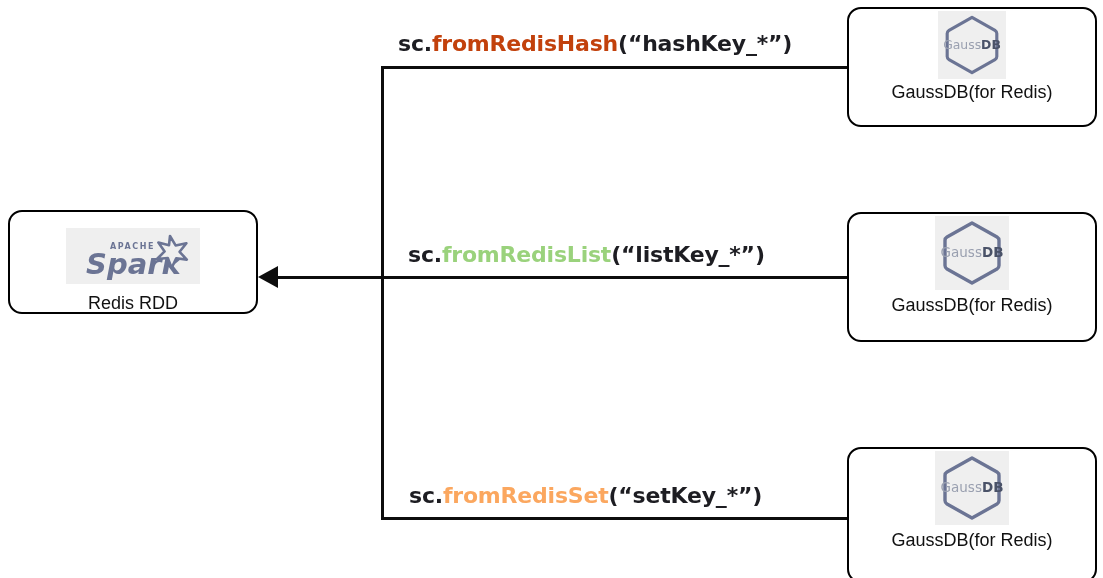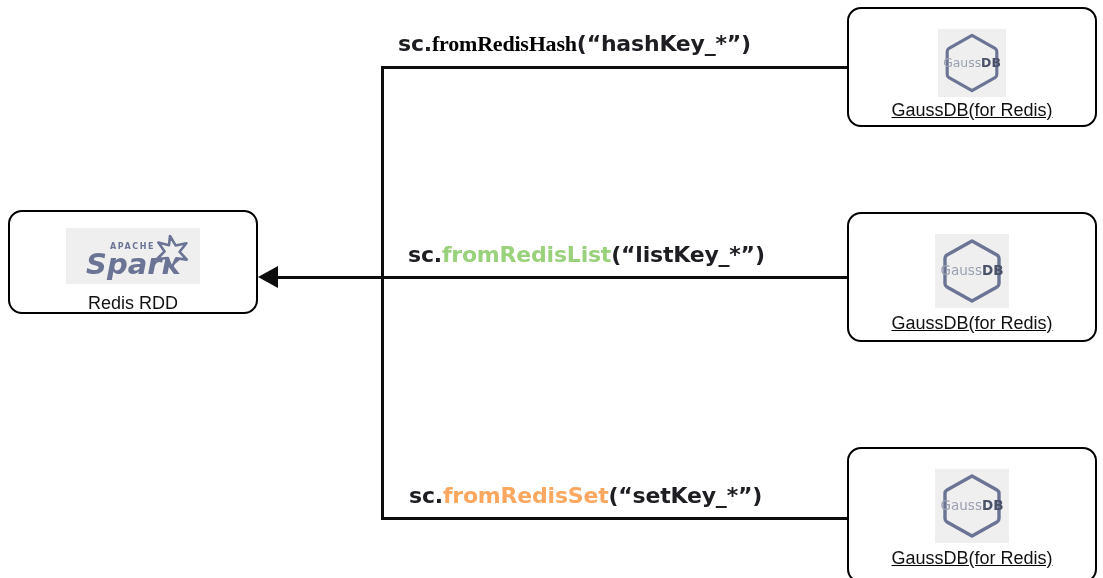--- a/index.html
+++ b/index.html
@@ -56,22 +56,21 @@
     width: 134px;
     height: 58px;
     background: #efefef;
     overflow: hidden;
   }
 
   
   .gauss-node {
     left: 847px;
     width: 250px;
-    padding-top: 20px;
-    text-decoration: underline;
+    padding-top: 2px;
   }
   #gauss-node-1 { top: 7px;   height: 120px; }
   #gauss-node-2 { top: 212px; height: 130px; }
   #gauss-node-3 { top: 447px; height: 136px; }
 
   #gauss-node-1 .node-caption { margin-top: 4px; }
   #gauss-node-2 .node-caption { margin-top: 6px; }
   #gauss-node-3 .node-caption { margin-top: 6px; }
 
   .gauss-logo {
@@ -103,21 +102,21 @@
   
   .code-label {
     position: absolute;
     font-family: "DejaVu Sans", sans-serif;
     font-size: 22px;
     font-weight: bold;
     color: #1d1d22;
     white-space: nowrap;
     letter-spacing: -0.2px;
   }
-  .code-label .m-red   { color: #000000; font-family: Liberation Serif, serif; }
+  .code-label .m-red   { color: #c2410c; }
   .code-label .m-green { color: #9ad27c; }
   .code-label .m-orange{ color: #fba75f; }
 </style>
 </head>
 <body>
 
 <div id="canvas">
 
   <div class="line-v" style="left:381px; top:66px; height:454px;"></div>
 

